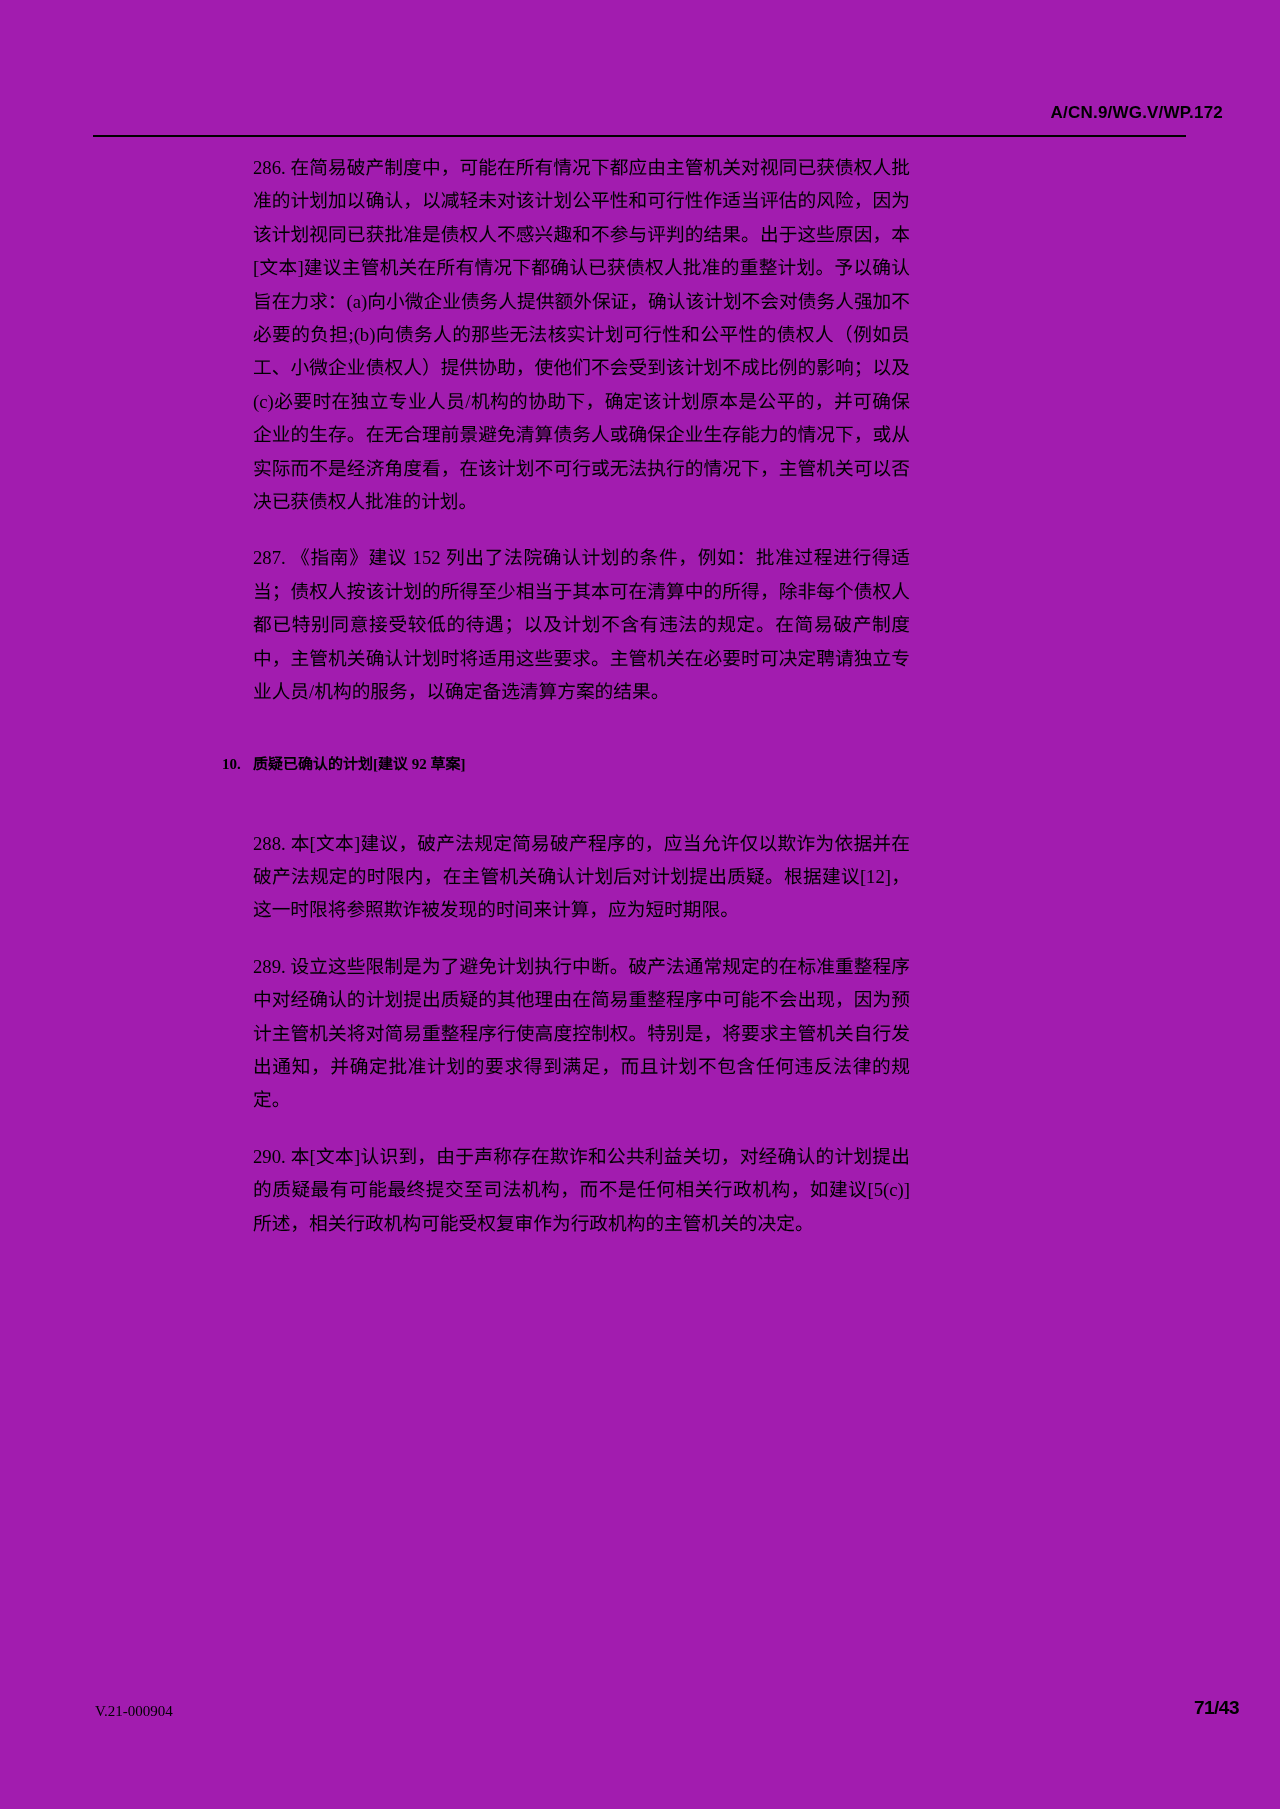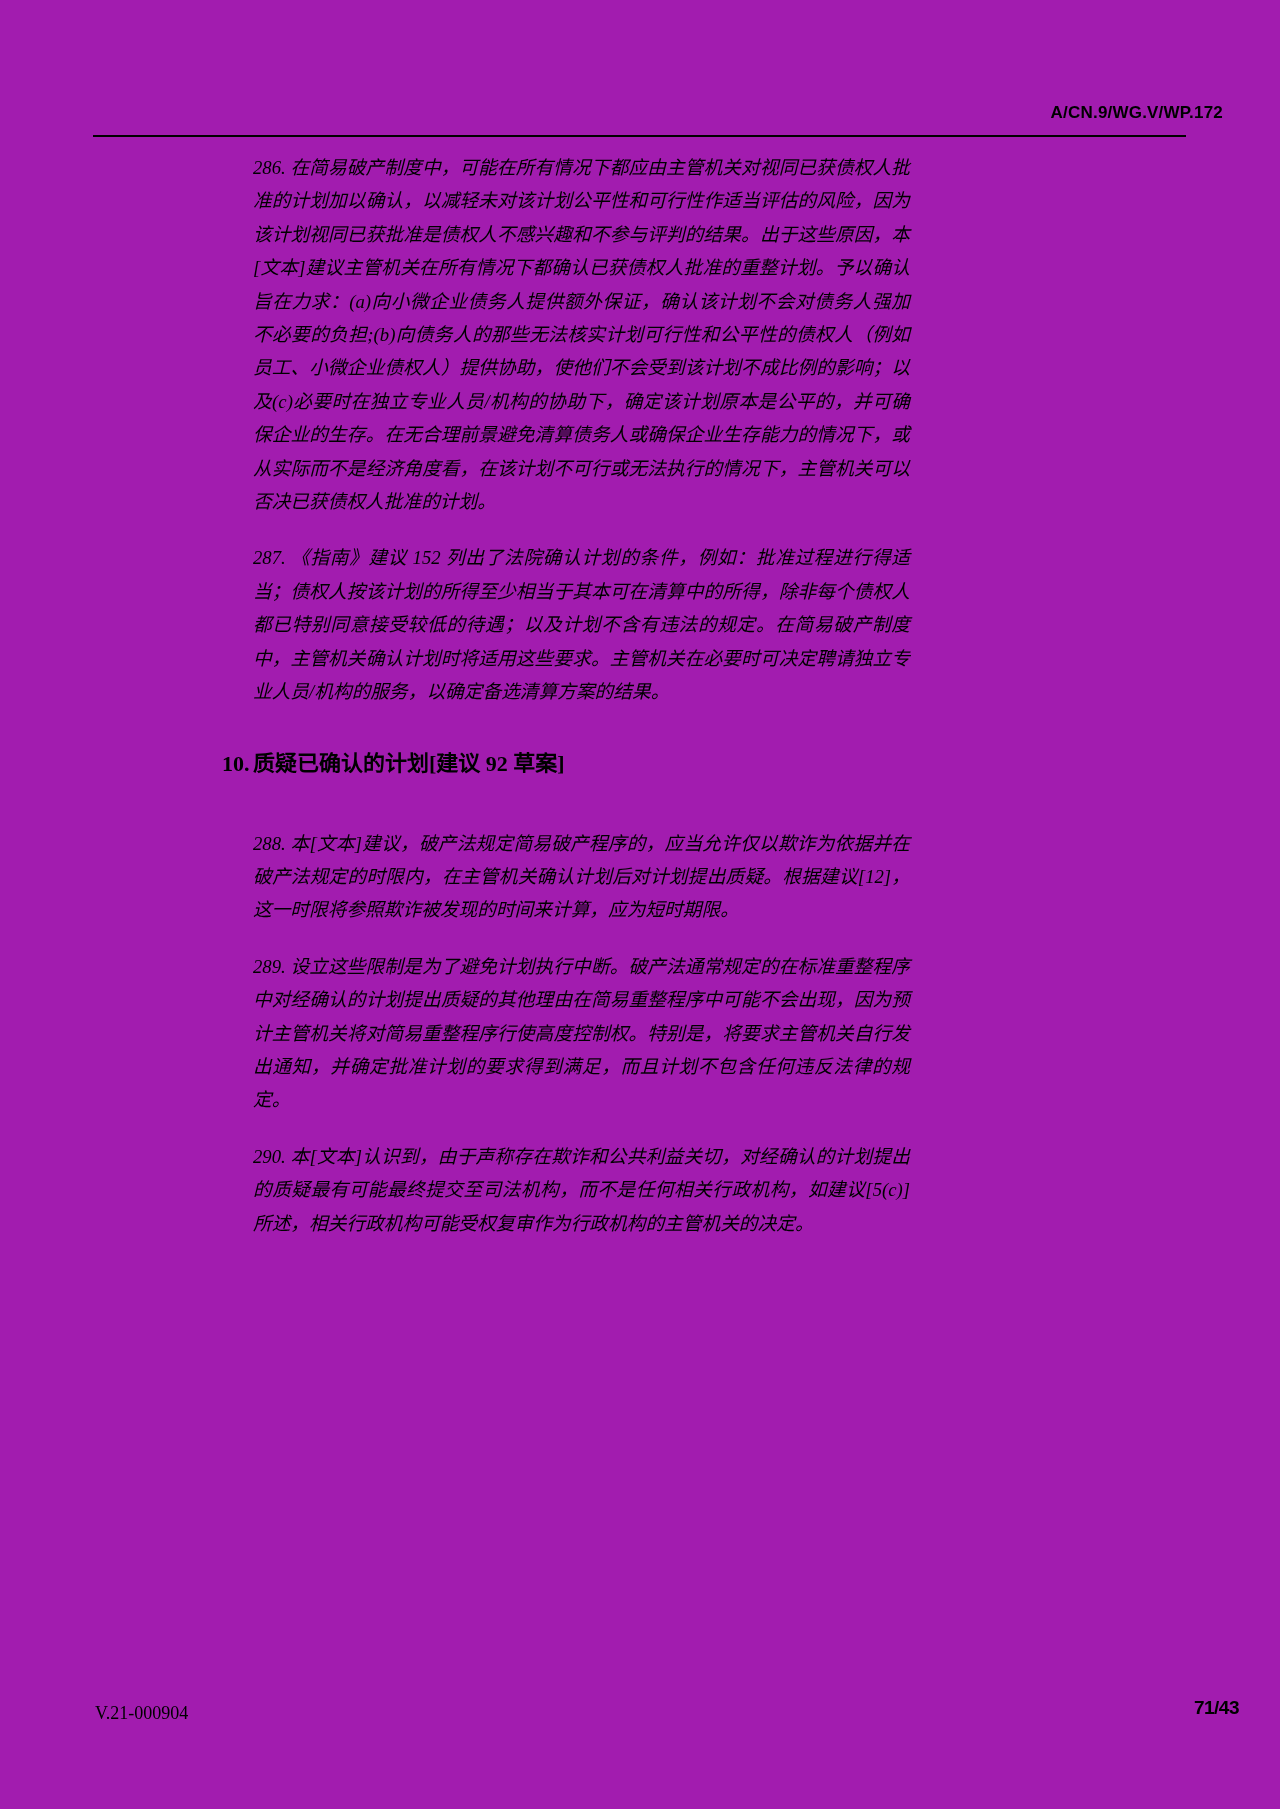--- a/index.html
+++ b/index.html
@@ -40,42 +40,41 @@
     top: 151px;
     left: 253px;
     width: 657px;
     font-size: 18.7px;
     line-height: 33.4px;
     text-align: justify;
     text-justify: inter-ideograph;
   }
   p.para {
     margin: 0 0 23px 0;
-    font-style: italic;
   }
   h2.section-heading {
-    font-size: 22px;
+    font-size: 15px;
     line-height: 34px;
     font-weight: bold;
     margin: 38px 0 46px -31px;
     display: flex;
     text-align: left;
   }
   .h-num {
     flex: none;
     width: 31px;
   }
   .h-title {
     flex: 1;
   }
   .footer-left {
     position: absolute;
     left: 95px;
     top: 1703px;
-    font-size: 18px;
+    font-size: 15px;
     font-family: "Liberation Serif", "DejaVu Serif", serif;
     white-space: nowrap;
     text-align: center;
   }
   .footer-right {
     position: absolute;
     right: 78px;
     top: 1697px;
     font-size: 19px;
     font-weight: bold;

